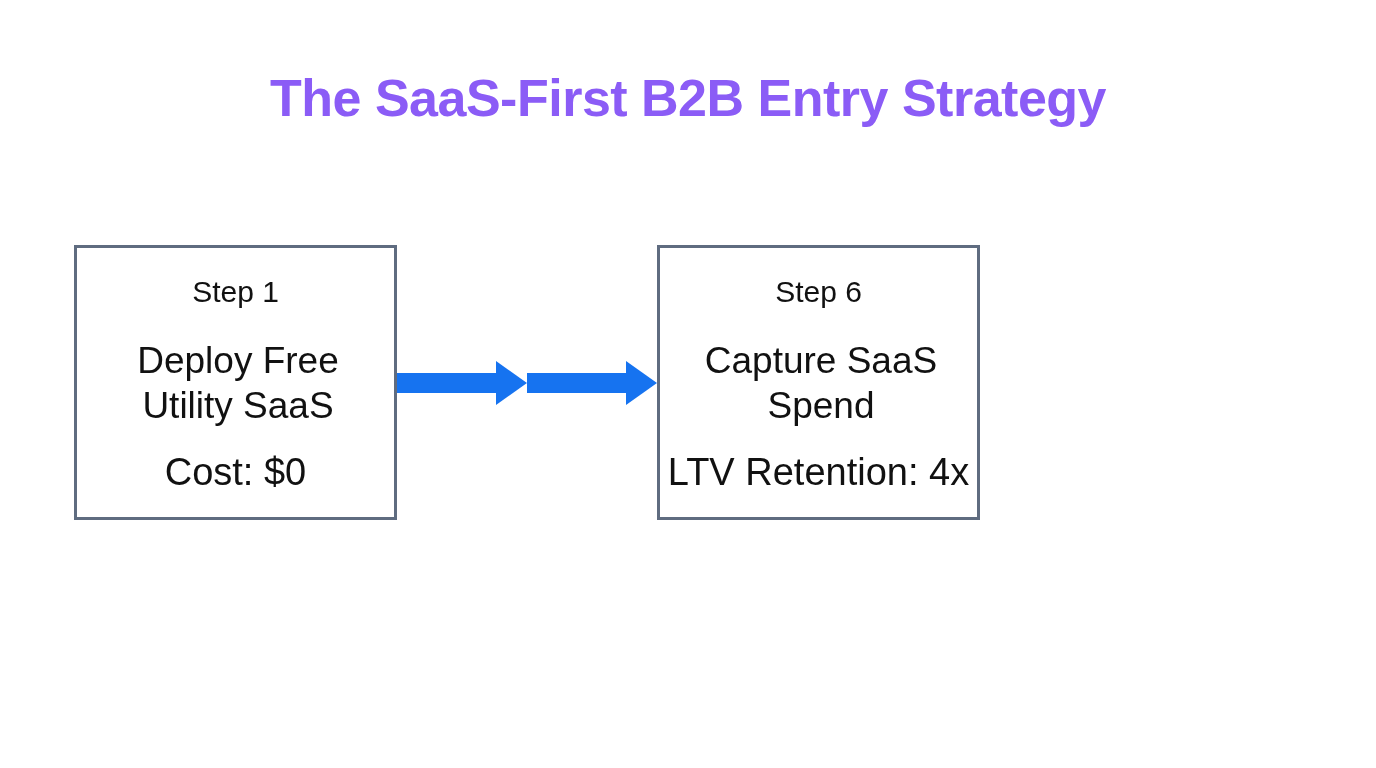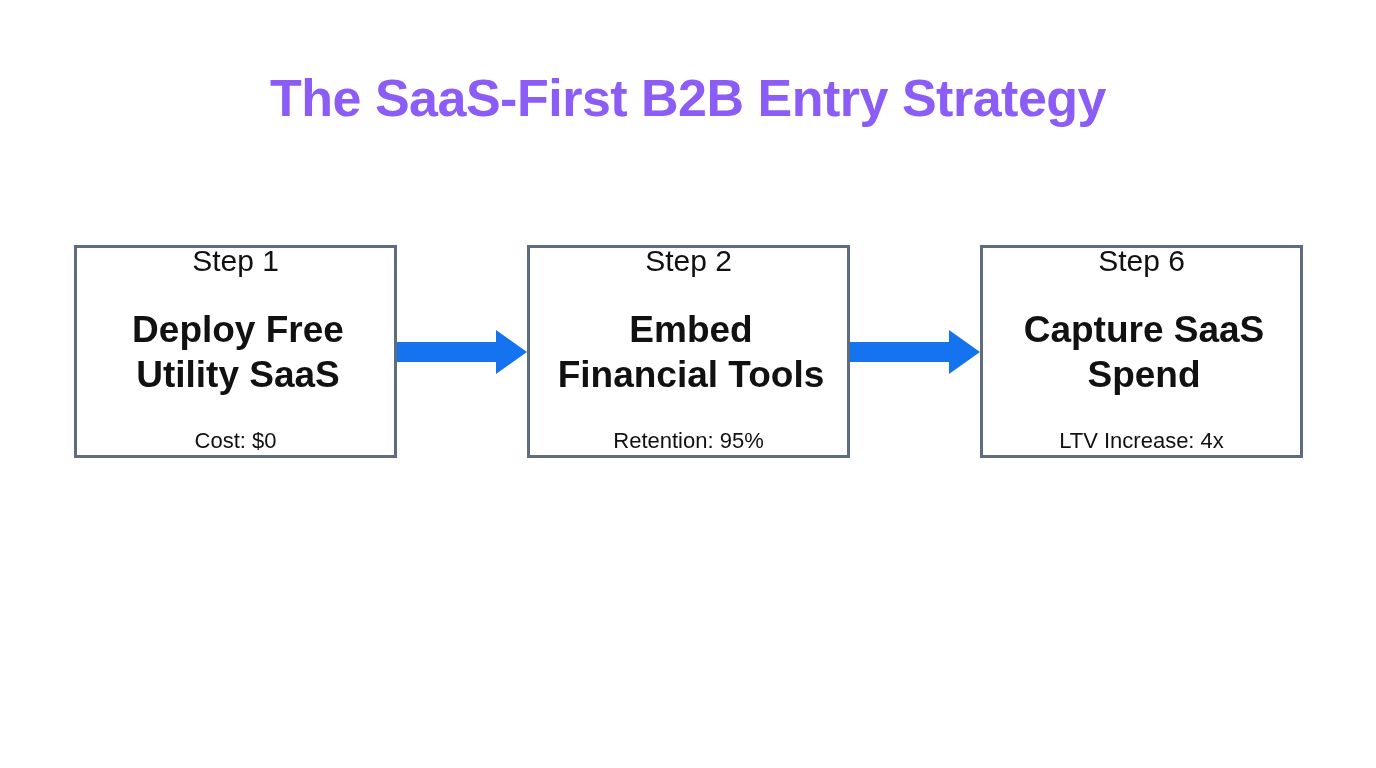--- a/index.html
+++ b/index.html
@@ -29,44 +29,44 @@
   }
   .flow {
     position: absolute;
     top: 245px;
     left: 74px;
     display: flex;
     align-items: center;
   }
   .box {
     width: 323px;
-    height: 213px;
+    height: 275px;
     box-sizing: border-box;
     border: 3px solid #5F6C80;
     background: #ffffff;
     display: flex;
     flex-direction: column;
     align-items: center;
     justify-content: center;
     text-align: center;
   }
   .step-label {
     font-size: 30px;
     line-height: 36px;
     font-weight: 400;
   }
   .step-title {
     font-size: 37px;
     line-height: 45px;
-    font-weight: 700;
+    font-weight: 400;
     white-space: pre-line;
     margin: 28px 0 25px 5px;
   }
   .step-metric {
-    font-size: 22px;
+    font-size: 38px;
     line-height: 38px;
     font-weight: 400;
   }
   .arrow {
     width: 130px;
     height: 48px;
     display: flex;
     align-items: center;
     justify-content: center;
     flex: 0 0 130px;
@@ -86,34 +86,28 @@
     <div class="step-metric">Cost: $0</div>
   </div>
 
   <div class="arrow">
     <svg width="130" height="48" viewBox="0 0 130 48" aria-hidden="true">
       <rect x="0" y="14" width="101" height="20" fill="#1673F0"></rect>
       <polygon points="99,2 130,24 99,46" fill="#1673F0"></polygon>
     </svg>
   </div>
 
-  <div class="box">
-    <div class="step-label">Step 2</div>
-    <div class="step-title">Embed
-Financial Tools</div>
-    <div class="step-metric">Retention: 95%</div>
-  </div>
 
   <div class="arrow">
     <svg width="130" height="48" viewBox="0 0 130 48" aria-hidden="true">
       <rect x="0" y="14" width="101" height="20" fill="#1673F0"></rect>
       <polygon points="99,2 130,24 99,46" fill="#1673F0"></polygon>
     </svg>
   </div>
 
   <div class="box">
     <div class="step-label">Step 6</div>
     <div class="step-title">Capture SaaS
 Spend</div>
-    <div class="step-metric">LTV Increase: 4x</div>
+    <div class="step-metric">LTV Retention: 4x</div>
   </div>
 
 </div>
 
 </body></html>

